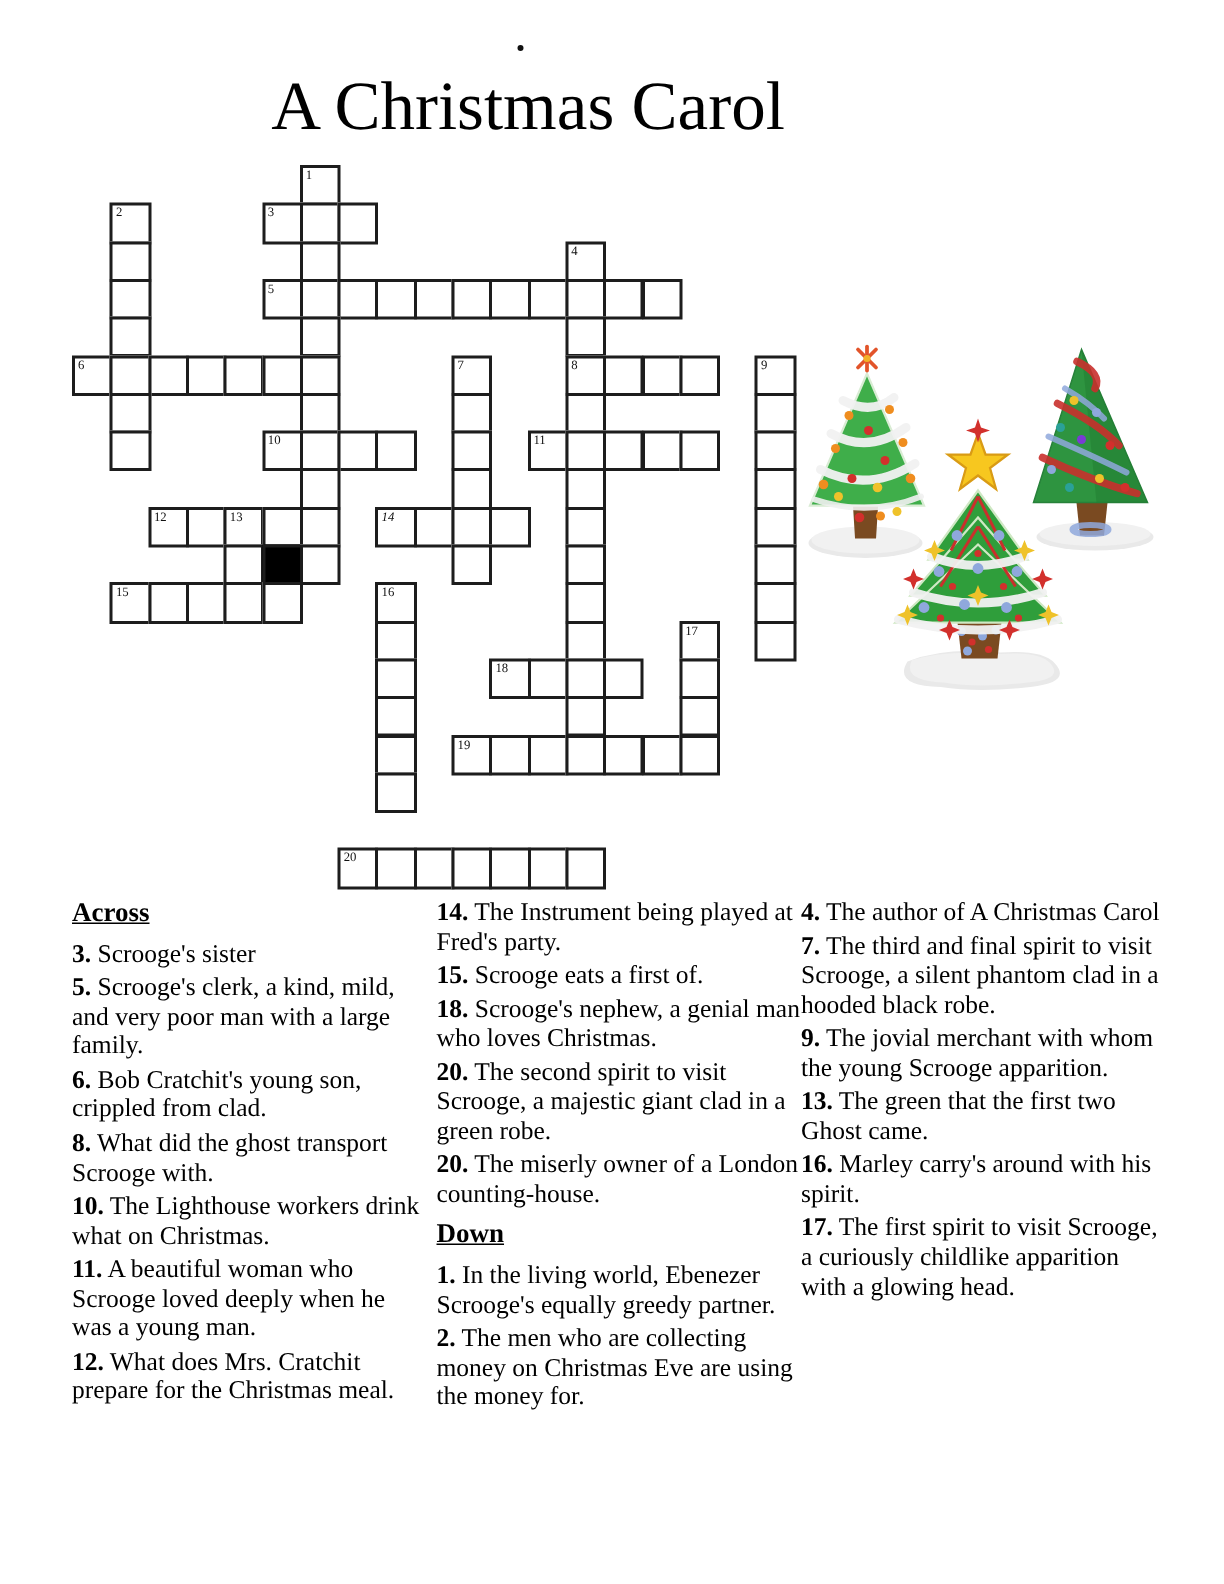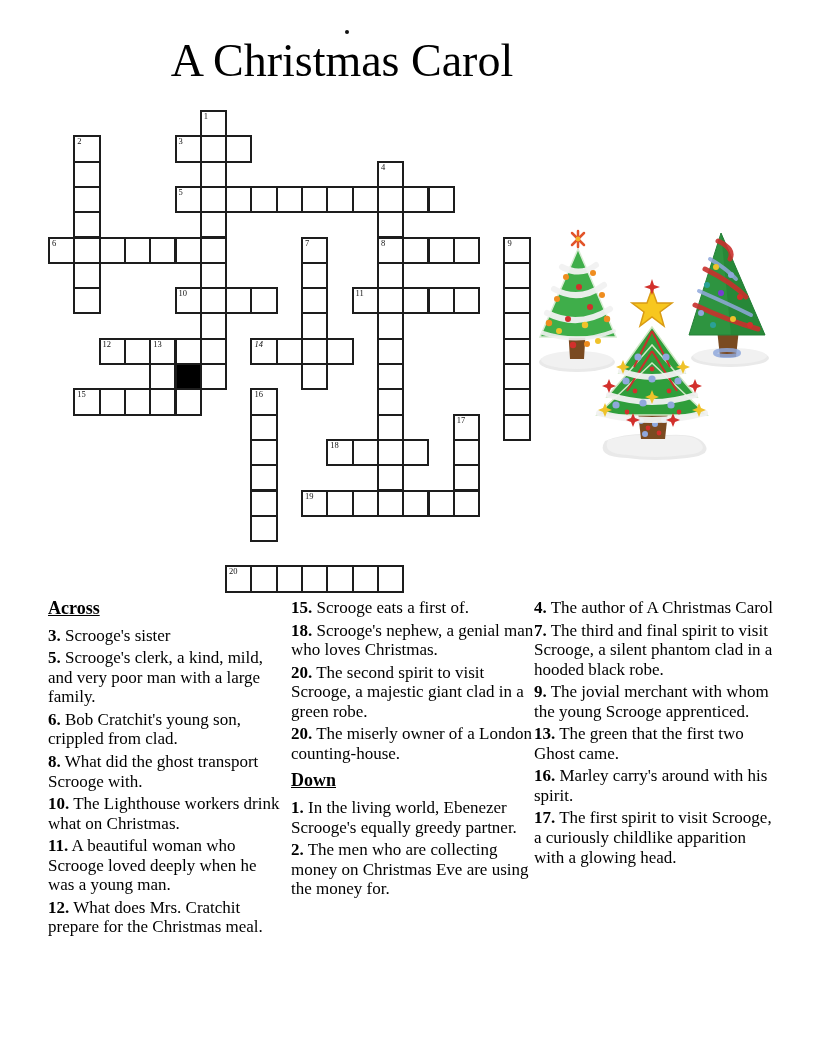--- a/index.html
+++ b/index.html
@@ -1,19 +1,19 @@
 <!DOCTYPE html>
 <html style="--grid-line: #1d1d1d; --green1: #3fae4a; --green2: #2f9e3b; --green3: #2e9440; --snow: #f1f1f1; --trunk: #7a4a21; --star-gold: #f7c71f; --garland-red: #c9302c; --bauble-blue: #8fa8dc; --orn-red: #d2302c; --orn-orange: #ef8d1f; --orn-yellow: #efc22a;"><head>
 <meta charset="utf-8">
 <style>
   html,body{margin:0;padding:0;background:#fff;}
   body{width:816px;height:1056px;font-family:"Liberation Serif","DejaVu Serif",serif;color:#000;}
   .page{position:relative;width:816px;height:1056px;background:#fff;overflow:hidden;}
 
-  .title{position:absolute;top:34px;left:0;width:680px;margin:2px;text-align:center;
+  .title{position:absolute;top:34px;left:0;width:680px;margin:12px;text-align:center;
          font-size:46px;font-weight:400;line-height:1.1;letter-spacing:0px;}
   .stray-dot{position:absolute;left:345px;top:30px;width:4px;height:4px;border-radius:50%;background:#111;}
 
   
   .grid{position:absolute;left:0;top:0;width:816px;height:1056px;}
   .cell{position:absolute;width:27.3px;height:27.3px;background:#fff;
         border:2px solid var(--grid-line);box-sizing:border-box;}
   .cell.black{background:#000;}
   .cellnum{position:absolute;top:0px;left:2px;font-size:8.5px;line-height:1.1;
            font-family:"Liberation Serif","DejaVu Serif",serif;color:#111;}
@@ -322,31 +322,32 @@
         <div class="clue-heading">Across</div>
         <p class="clue"><b class="clue-num">3.</b><span> Scrooge's sister</span></p>
         <p class="clue"><b class="clue-num">5.</b><span> Scrooge's clerk, a kind, mild, and very poor man with a large family.</span></p>
         <p class="clue"><b class="clue-num">6.</b><span> Bob Cratchit's young son, crippled from clad.</span></p>
         <p class="clue"><b class="clue-num">8.</b><span> What did the ghost transport Scrooge with.</span></p>
         <p class="clue"><b class="clue-num">10.</b><span> The Lighthouse workers drink what on Christmas.</span></p>
         <p class="clue"><b class="clue-num">11.</b><span> A beautiful woman who Scrooge loved deeply when he was a young man.</span></p>
         <p class="clue"><b class="clue-num">12.</b><span> What does Mrs. Cratchit prepare for the Christmas meal.</span></p>
       </div>
       <div class="clue-col clue-col-1">
+        <p class="clue"><b class="clue-num">14.</b><span> The Instrument being played at Fred's party.</span></p>
         <p class="clue"><b class="clue-num">15.</b><span> Scrooge eats a first of.</span></p>
         <p class="clue"><b class="clue-num">18.</b><span> Scrooge's nephew, a genial man who loves Christmas.</span></p>
         <p class="clue"><b class="clue-num">20.</b><span> The second spirit to visit Scrooge, a majestic giant clad in a green robe.</span></p>
         <p class="clue"><b class="clue-num">20.</b><span> The miserly owner of a London counting-house.</span></p>
         <div class="clue-heading mid">Down</div>
         <p class="clue"><b class="clue-num">1.</b><span> In the living world, Ebenezer Scrooge's equally greedy partner.</span></p>
         <p class="clue"><b class="clue-num">2.</b><span> The men who are collecting money on Christmas Eve are using the money for.</span></p>
       </div>
       <div class="clue-col clue-col-2">
         <p class="clue"><b class="clue-num">4.</b><span> The author of A Christmas Carol</span></p>
         <p class="clue"><b class="clue-num">7.</b><span> The third and final spirit to visit Scrooge, a silent phantom clad in a hooded black robe.</span></p>
-        <p class="clue"><b class="clue-num">9.</b><span> The jovial merchant with whom the young Scrooge apprenticed.</span></p>
+        <p class="clue"><b class="clue-num">9.</b><span> The jovial merchant with whom the young Scrooge apparition.</span></p>
         <p class="clue"><b class="clue-num">13.</b><span> The green that the first two Ghost came.</span></p>
         <p class="clue"><b class="clue-num">16.</b><span> Marley carry's around with his spirit.</span></p>
         <p class="clue"><b class="clue-num">17.</b><span> The first spirit to visit Scrooge, a curiously childlike apparition with a glowing head.</span></p>
       </div>
     </div>
 
 </div>
 
 </body></html>

